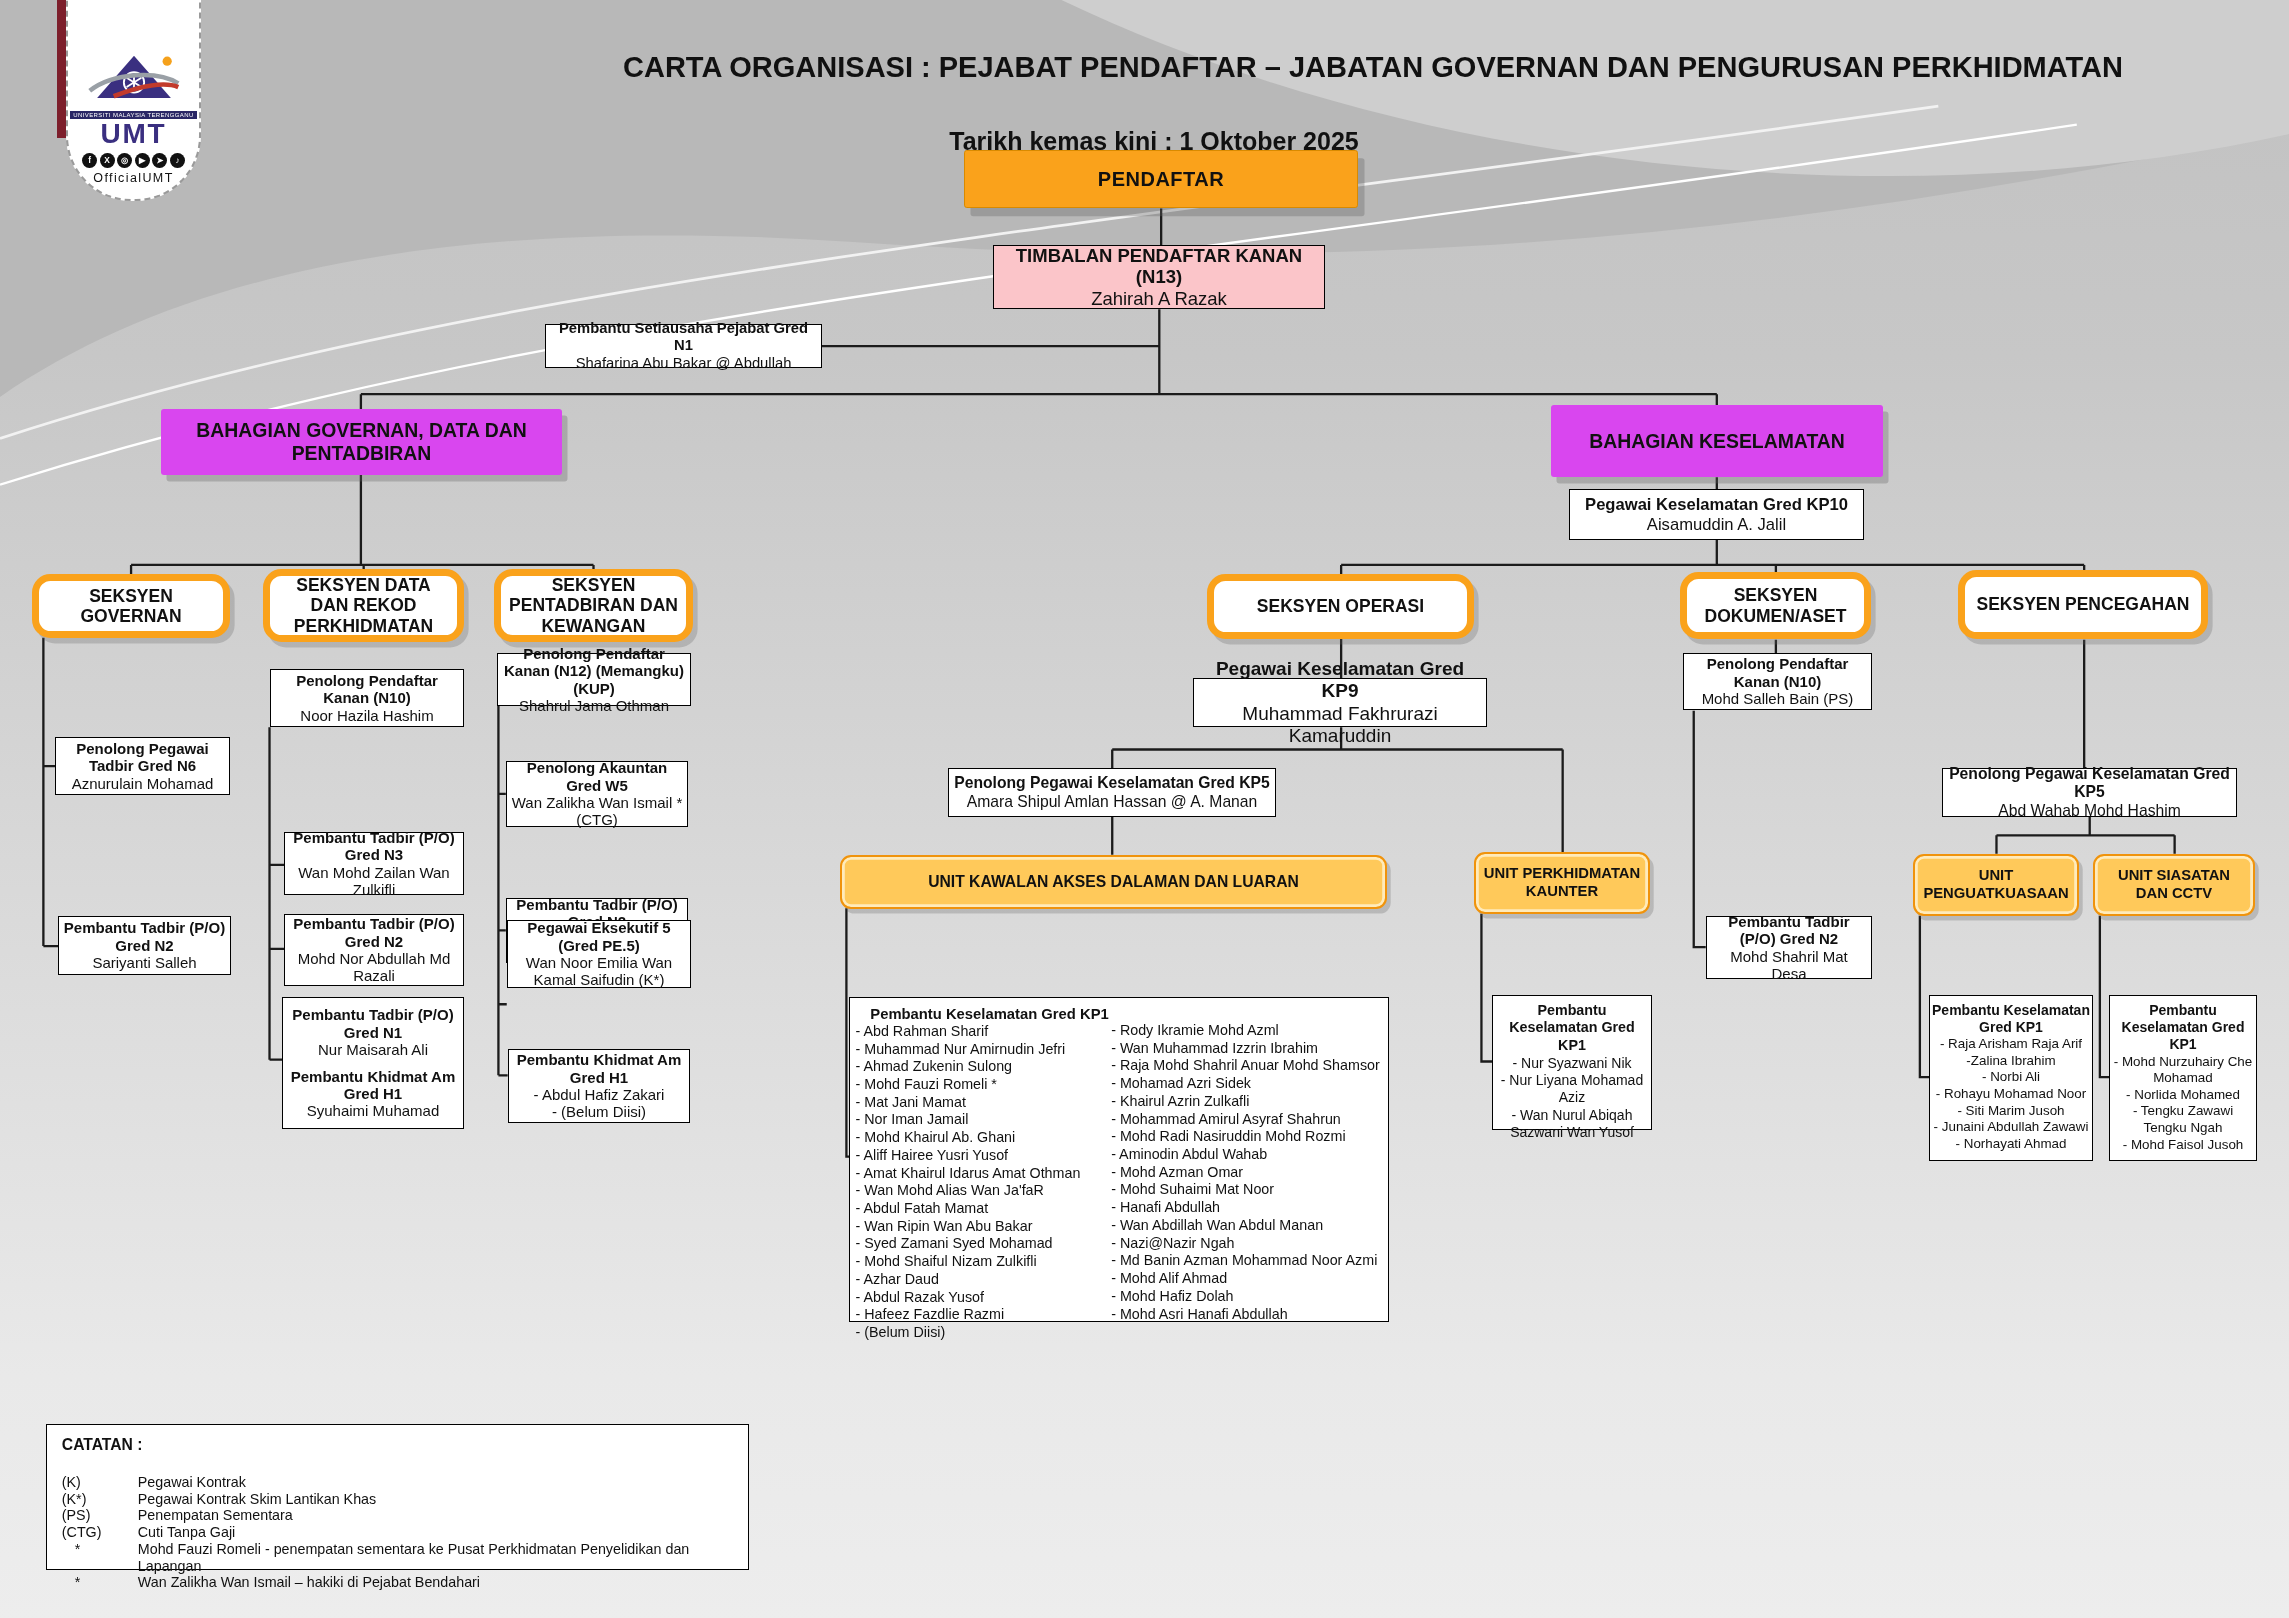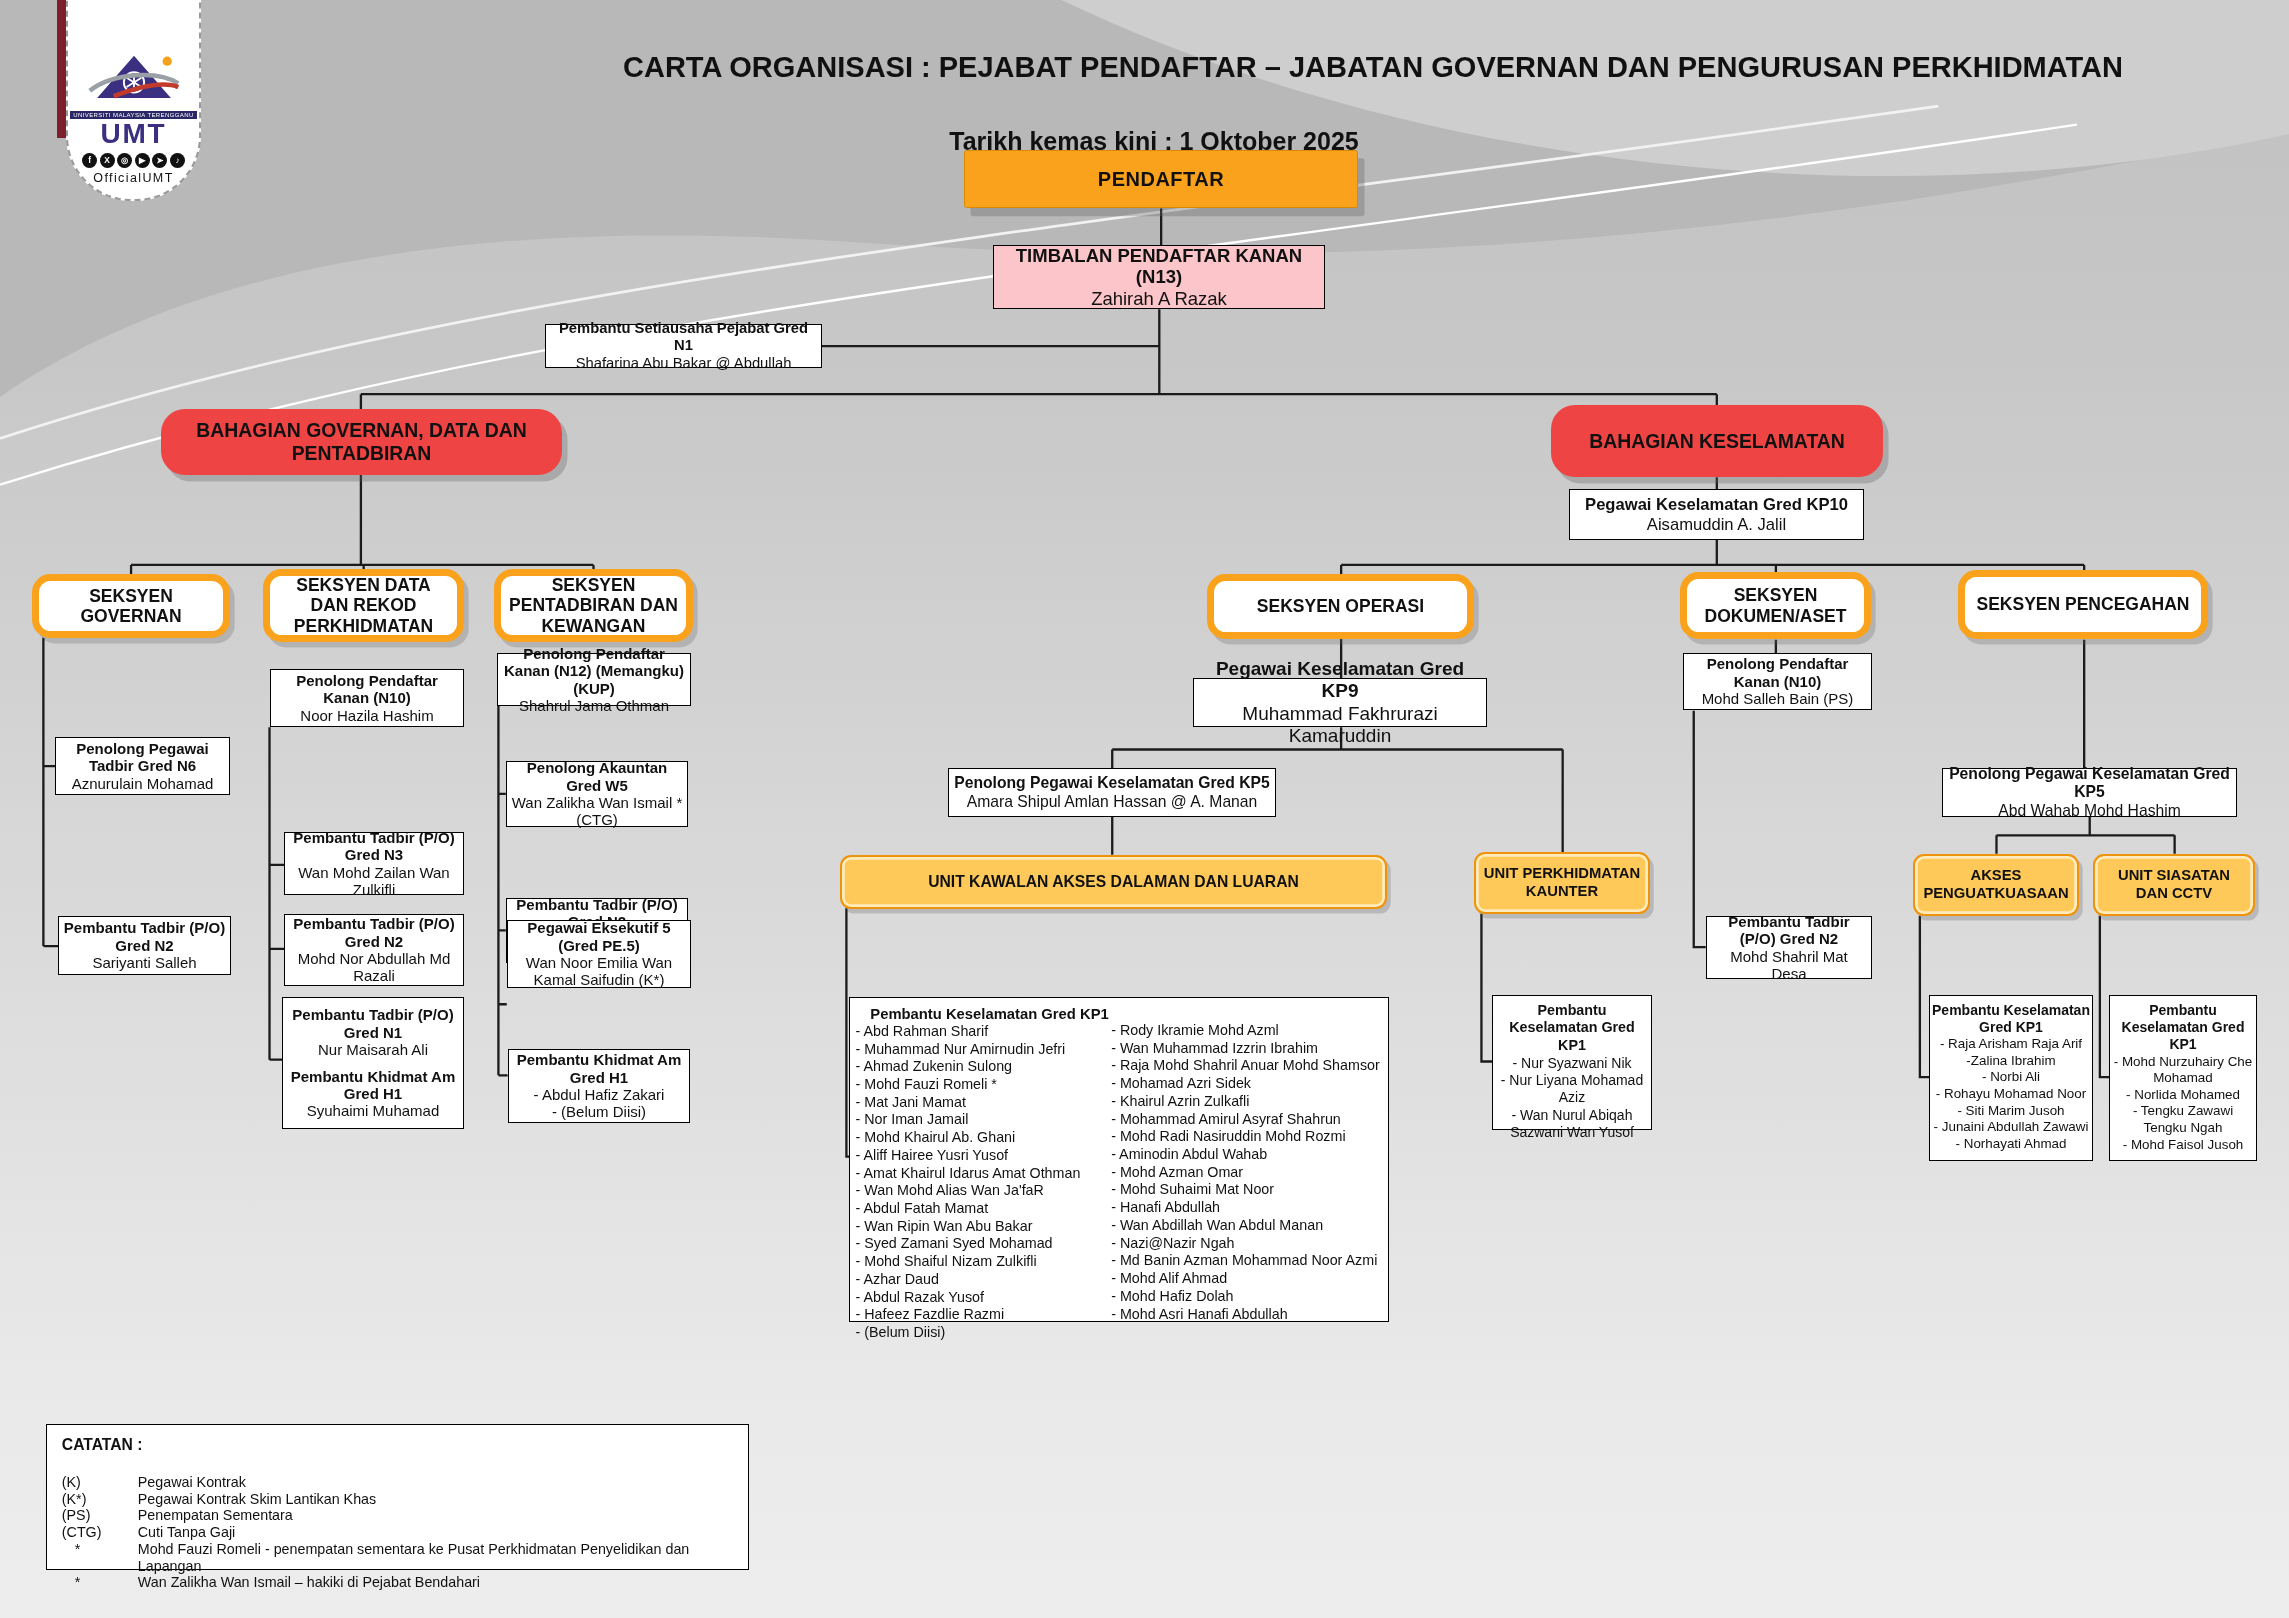--- a/index.html
+++ b/index.html
@@ -23,21 +23,21 @@
   .person { font-weight:normal; }
 
   .pendaftar {
     background:#FAA21B; border:0.9px solid #d98a00; z-index:2;
     display:flex; align-items:center; justify-content:center;
     font-weight:bold; font-size:20px; letter-spacing:0.5px;
     box-shadow:6.5px 8.3px 0 rgba(100,100,100,.35); border-radius:2.8px;
   }
   .pink { background:#FBC5C9; }
   .bahagian {
-    background:#ef4444; border-radius:24px; z-index:2;
+    background:#d946ef; border-radius:3px; z-index:2;
     display:flex; align-items:center; justify-content:center; text-align:center;
     font-weight:bold; font-size:19.4px; padding:3.7px 14.8px;
     box-shadow:5.5px 6.5px 0 rgba(100,100,100,.32);
   }
   .seksyen {
     background:#fff; border:7.4px solid #FAA21B; border-radius:18.5px; z-index:2;
     display:flex; align-items:center; justify-content:center; text-align:center;
     font-weight:bold; font-size:17.5px; line-height:1.15; padding:1.8px 7.4px;
     box-shadow:4.6px 5.5px 0 rgba(100,100,100,.28), inset 0 0 0 2.8px #fff;
   }
@@ -283,21 +283,21 @@
   <div class="abs node" style="left:1706px; top:916px; width:166px; height:63px;">
     <div class="role">Pembantu Tadbir (P/O) Gred N2</div>
     <div class="person">Mohd Shahril Mat Desa</div>
   </div>
 
   <div class="abs node" style="left:1942px; top:768px; width:295px; height:49px; font-size:15.7px;">
     <div class="role">Penolong Pegawai Keselamatan Gred KP5</div>
     <div class="person">Abd Wahab Mohd Hashim</div>
   </div>
 
-  <div class="abs unit" style="left:1913px; top:854px; width:166px; height:62px;">AKSES PENGUATKUASAAN</div>
+  <div class="abs unit" style="left:1913px; top:854px; width:166px; height:62px;">UNIT PENGUATKUASAAN</div>
   <div class="abs unit" style="left:2093px; top:854px; width:162px; height:62px;">UNIT SIASATAN DAN CCTV</div>
 
   <div class="abs listbox center" style="left:1929px; top:995px; width:164px; height:166px; padding:5.5px 1.8px; font-size:13.4px;">
     <div class="role" style="font-size:14px;">Pembantu Keselamatan Gred KP1</div>
     <div class="prelist">- Raja Arisham Raja Arif
 -Zalina Ibrahim
 - Norbi Ali
 - Rohayu Mohamad Noor
 - Siti Marim Jusoh
 - Junaini Abdullah Zawawi

